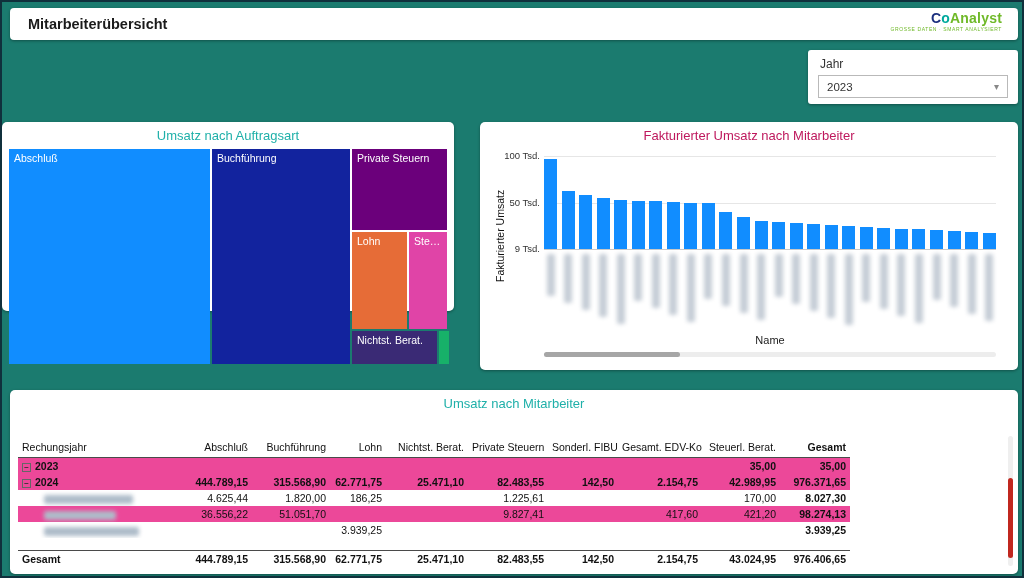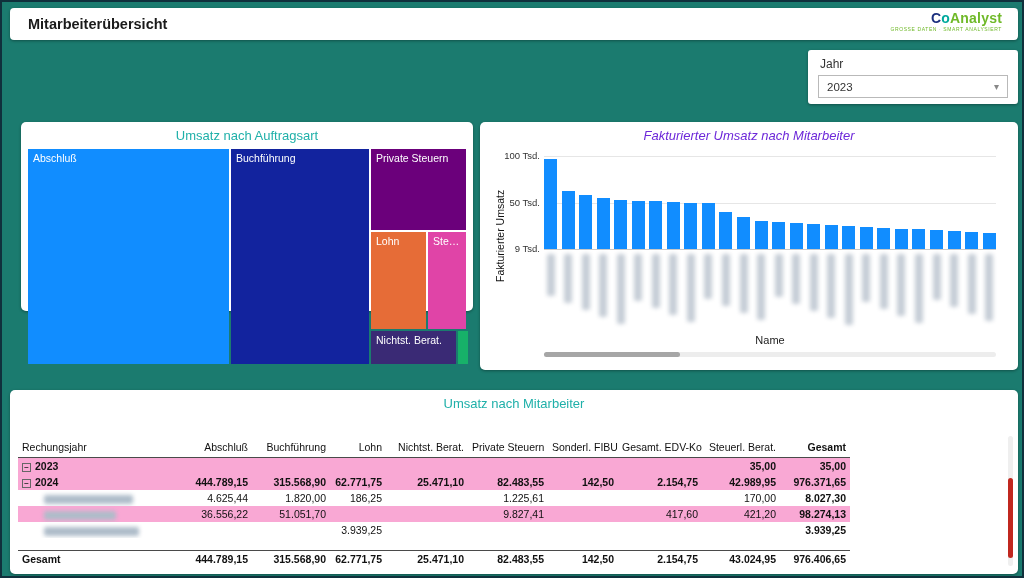--- a/index.html
+++ b/index.html
@@ -22,21 +22,21 @@
   .jahr-label { margin:7px 0 0 12px; font-size:12px; color:#333; }
   .jahr-select { margin:4px 10px 0 10px; height:23px; border:1px solid #b9b9b9;
                  display:flex; align-items:center; padding:0 8px; font-size:11.5px;
                  color:#333; cursor:pointer; }
   .jahr-chevron { margin-left:auto; color:#888; font-size:10px; }
 
   
   .card-title { text-align:center; font-size:13px; padding-top:6px; color:#1fb0a9; }
 
   
-  .treemap-card { left:19px; top:120px; width:452px; height:189px; }
+  .treemap-card { left:0; top:120px; width:452px; height:189px; }
   .treemap { position:absolute; left:7px; top:27px; width:438px; height:215px; }
   .tm { position:absolute; color:#fff; font-size:10.5px; padding:3px 5px;
         overflow:hidden; white-space:nowrap; text-overflow:ellipsis; cursor:pointer; }
   .tm0 { left:0;    top:0;     width:201px; height:215px; }
   .tm1 { left:203px; top:0;    width:138px; height:215px; }
   .tm2 { left:343px; top:0;    width:95px;  height:81px; }
   .tm3 { left:343px; top:83px; width:55px;  height:97px; }
   .tm4 { left:400px; top:83px; width:38px;  height:97px; }
   .tm5 { left:343px; top:182px; width:85px; height:33px; }
   .tm6 { left:430px; top:182px; width:8px;  height:33px; }
@@ -70,21 +70,21 @@
   .table-card { left:8px; top:388px; width:1008px; height:184px; }
   table.matrix { position:absolute; left:8px; top:24px; width:832px;
                  border-collapse:collapse; table-layout:fixed; font-size:10.5px;
                  color:#111;margin-top:24px; }
   .matrix th { font-weight:normal; text-align:right; padding:3px 4px 4px;
                border-bottom:1px solid #4a4a4a; white-space:nowrap; overflow:hidden; }
   .matrix th.cl { text-align:left; }
   .matrix th.hb { font-weight:bold; }
   .matrix td { padding:2px 4px; text-align:right; white-space:nowrap; overflow:hidden; height:15px; }
   .matrix td.lbl { text-align:left; }
-  .matrix tr.band td { background:#f9a8d4; }
+  .matrix tr.band td { background:#ec4899; }
   .matrix tr.grp td { font-weight:bold; }
   .matrix td.tot { font-weight:bold; }
   .matrix tr.spacer td { height:12px; background:#fff !important; }
   .matrix tfoot td { font-weight:bold; border-top:1px solid #4a4a4a; }
   .cbox { display:inline-block; width:9px; height:9px; border:1px solid #666;
           font-size:8px; line-height:7px; text-align:center; color:#333;
           margin-right:4px; vertical-align:middle; cursor:pointer; }
   .indent { padding-left:22px !important; }
   .nsmudge { display:inline-block; height:9px; margin-left:22px; background:#aebcc9;
              filter:blur(2px); border-radius:2px; vertical-align:middle; }
@@ -121,21 +121,21 @@
       <div class="tm tm1" style="background: rgb(18, 35, 158);"><span>Buchführung</span></div>
       <div class="tm tm2" style="background: rgb(107, 0, 123);"><span>Private Steuern</span></div>
       <div class="tm tm3" style="background: rgb(230, 108, 55);"><span>Lohn</span></div>
       <div class="tm tm4" style="background: rgb(224, 68, 167);"><span>Steu...</span></div>
       <div class="tm tm5" style="background: rgb(58, 42, 117);"><span>Nichtst. Berat.</span></div>
       <div class="tm tm6" style="background: rgb(23, 177, 105);"></div>
     </div>
   </div>
 
   <div class="card bar-card">
-    <div class="card-title" style="color: #6d28d9; font-style: italic;">Fakturierter Umsatz nach Mitarbeiter</div>
+    <div class="card-title" style="color: #be185d;">Fakturierter Umsatz nach Mitarbeiter</div>
     <div class="ytitle">Fakturierter Umsatz</div>
     <div class="ytick t0">100 Tsd.</div>
     <div class="ytick t1">50 Tsd.</div>
     <div class="ytick t2">9 Tsd.</div>
     <div class="plot" id="bars">
       <div class="gl" style="top:0;"></div>
       <div class="gl" style="top:47px;"></div>
     <div class="bar-slot">
           <div class="bar" style="height: 97%; background: rgb(17, 141, 255);"></div>
         </div>

